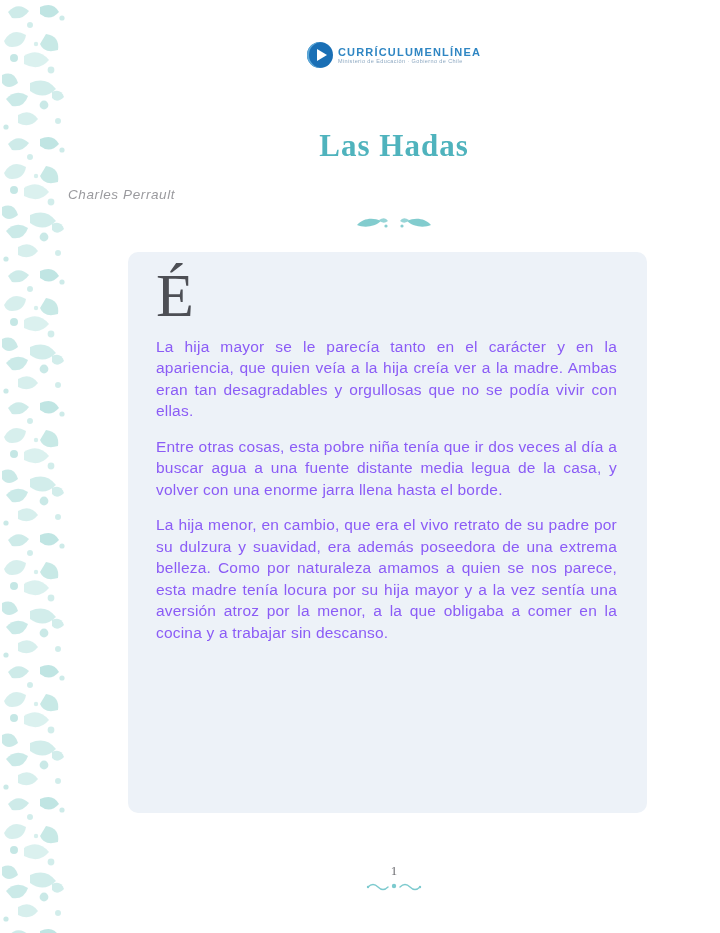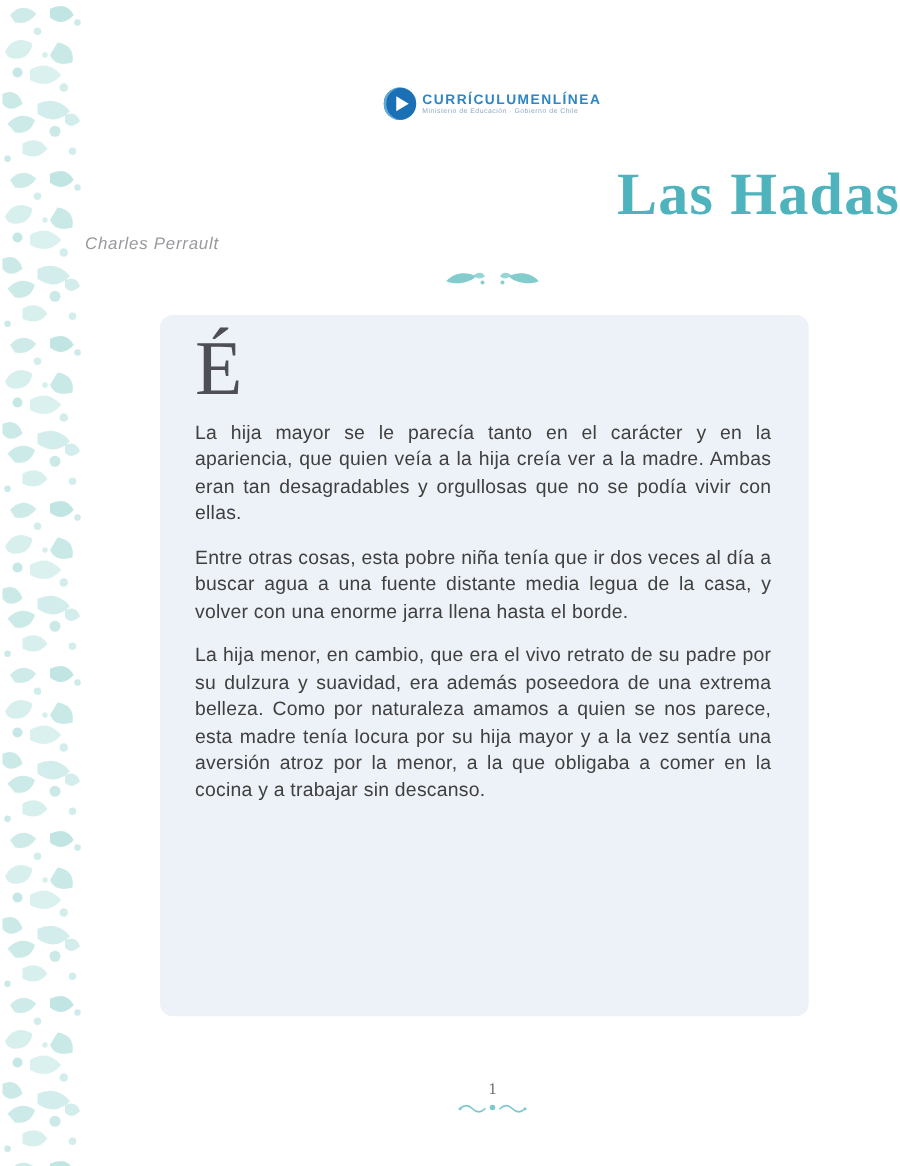--- a/index.html
+++ b/index.html
@@ -15,44 +15,44 @@
     position:absolute; left:0; top:0;
     width:68px; height:933px;
     display:block;
   }
   .content {
     position:absolute; left:68px; top:0;
     width:652px; height:933px;
   }
   .logo {
     position:absolute; top:42px; left:0; right:0;
-    display:flex; justify-content:center; align-items:center; gap:5px;margin-top:28px;
+    display:flex; justify-content:center; align-items:center; gap:5px;
   }
   .logo-badge {
     width:26px; height:26px; border-radius:50%;
     background:#1a6fb5;
     position:relative; flex:0 0 auto;
     box-shadow:inset 2px 0 0 #5ea9d8;
   }
   .logo-badge svg { position:absolute; left:0; top:0; }
   .logo-textblock { display:flex; flex-direction:column; line-height:1.15; }
   .logo-title {
     font-size:11px; font-weight:bold; letter-spacing:1.2px;
     color:#2f86c3;
   }
   .logo-tagline {
     font-size:5.5px; letter-spacing:0.4px;
     color:#8ea9c2;
   }
   .story-title {
     position:absolute; top:128px; left:0; right:0;
-    text-align:right;
+    text-align:center;
     font-family:"Liberation Serif", serif;
     font-weight:bold;
-    font-size:48px;
+    font-size:31px;
     letter-spacing:1px;
     color:#4fb3bd;
   }
   .story-author {
     position:absolute; top:187px; left:0; right:0;
     text-align:left;
     font-style:italic;
     font-size:13.5px;
     letter-spacing:0.6px;
     color:#9a9a9e;
@@ -78,21 +78,21 @@
   .opening-text {
     margin-top:15px;
     font-size:15.5px; line-height:21.5px;
     color:#98a2ae;
     letter-spacing:0.2px;
   }
   .story-panel p {
     margin-top:14px;
     font-size:15.5px; line-height:21.5px;
     text-align:justify;
-    color:#404040;
+    color:#8b5cf6;
     letter-spacing:0.2px;
   }
   .story-panel p.first { margin-top:11px; }
   .footer {
     position:absolute; bottom:42px; left:0; right:0;
     display:flex; flex-direction:column; align-items:center; gap:2px;
   }
   .page-number {
     font-family:"Liberation Serif", serif;
     font-size:13px; color:#6d6d72;

